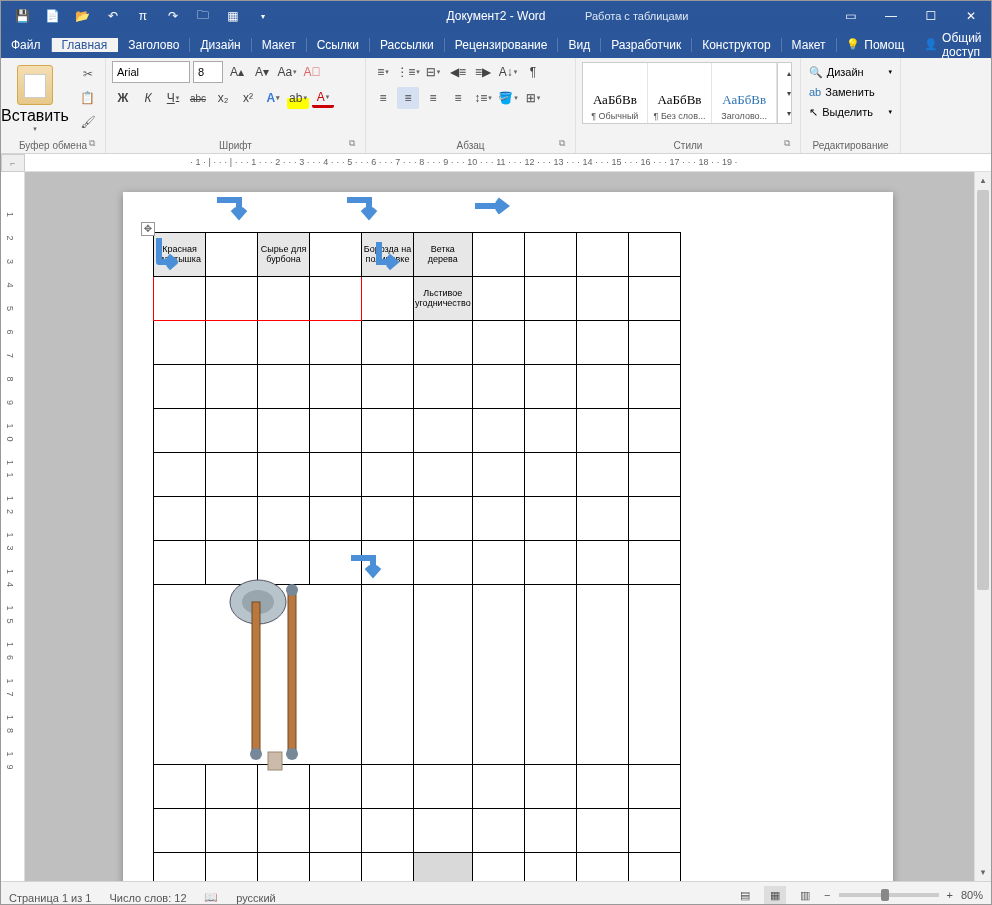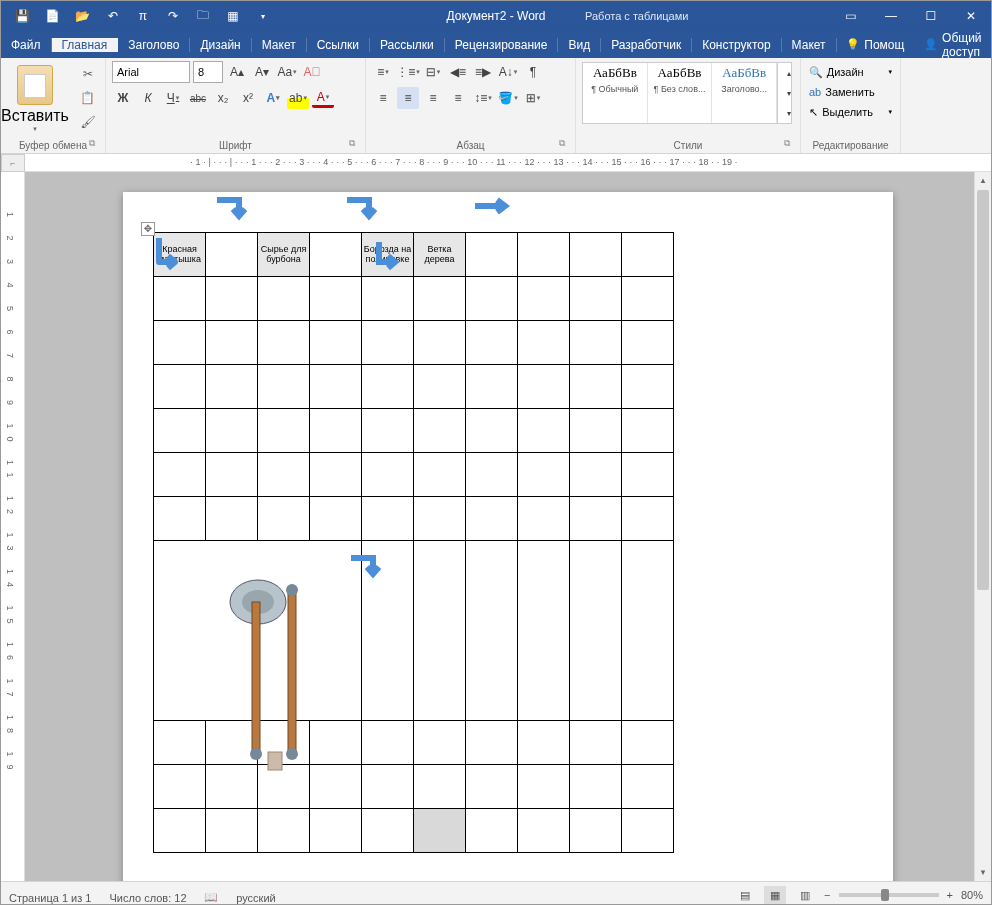--- a/index.html
+++ b/index.html
@@ -31,21 +31,21 @@
 .font-group{width:260px}
 .font-row{display:flex;gap:3px;align-items:center;margin-bottom:4px;height:22px}
 .font-select{height:22px;border:1px solid #ababab;background:#fff;font-size:11px;padding:0 4px}
 .font-name{width:78px}
 .font-size{width:30px}
 .btn{width:22px;height:22px;display:flex;align-items:center;justify-content:center;font-size:12px;cursor:pointer;color:#444;border-radius:2px}
 .btn.dd::after{content:"▾";font-size:7px;margin-left:1px;color:#666}
 .para-group{width:210px}
 .styles-group{width:225px;padding-top:4px}
 .style-gallery{display:flex;gap:0;border:1px solid #ccc;background:#fff;height:62px;width:210px}
-.style-item{flex:1;border-right:1px solid #e4e4e4;display:flex;flex-direction:column;align-items:center;justify-content:flex-start;cursor:pointer;padding:2px}
+.style-item{flex:1;border-right:1px solid #e4e4e4;display:flex;flex-direction:column;align-items:center;justify-content:flex-end;cursor:pointer;padding:2px}
 .style-preview{font-size:13px;font-family:"Times New Roman",serif}
 .style-name{font-size:9px;color:#555;margin-top:3px;text-align:center;overflow:hidden;white-space:nowrap;max-width:66px;text-overflow:ellipsis}
 .edit-group{width:100px;padding-top:4px}
 .edit-item{display:flex;align-items:center;gap:4px;font-size:11px;height:20px;cursor:pointer;padding:0 2px}
 .ruler-h{height:18px;background:#fff;border-bottom:1px solid #ddd;position:relative;margin-left:24px;overflow:hidden}
 .ruler-h-inner{position:absolute;left:165px;font-size:9px;color:#666;white-space:nowrap;letter-spacing:0;top:3px}
 .ruler-corner{position:absolute;left:0;top:153px;width:24px;height:18px;background:#eee;border:1px solid #ccc;font-size:9px;text-align:center;line-height:16px;color:#777}
 .doc-area{position:absolute;top:171px;left:0;right:0;bottom:23px;display:flex;background:#bfbfbf}
 .ruler-v{width:24px;background:#fff;border-right:1px solid #ddd;position:relative;overflow:hidden}
 .ruler-v-inner{position:absolute;top:40px;left:4px;font-size:9px;color:#666;writing-mode:vertical-lr;letter-spacing:8px}
@@ -241,20 +241,32 @@
           <td class="hdr">Сырье для бурбона</td>
           <td></td>
           <td class="hdr">Борозда на полировке</td>
           <td class="hdr">Ветка дерева</td>
           <td></td>
               <td></td>
               <td></td>
               <td></td>
         </tr>
         <tr>
+          <td class="red-top red-left red-bot"></td>
+          <td class="red-top red-bot"></td>
+          <td class="red-top red-bot"></td>
+          <td class="red-top red-bot red-right"></td>
+          <td></td>
+          <td class="hdr">Льстивое угодничество</td>
+          <td></td>
+              <td></td>
+              <td></td>
+              <td></td>
+        </tr>
+        <tr>
               <td></td>
               <td></td>
               <td></td>
               <td></td>
               <td></td>
               <td></td>
               <td></td>
               <td></td>
               <td></td>
               <td></td>

